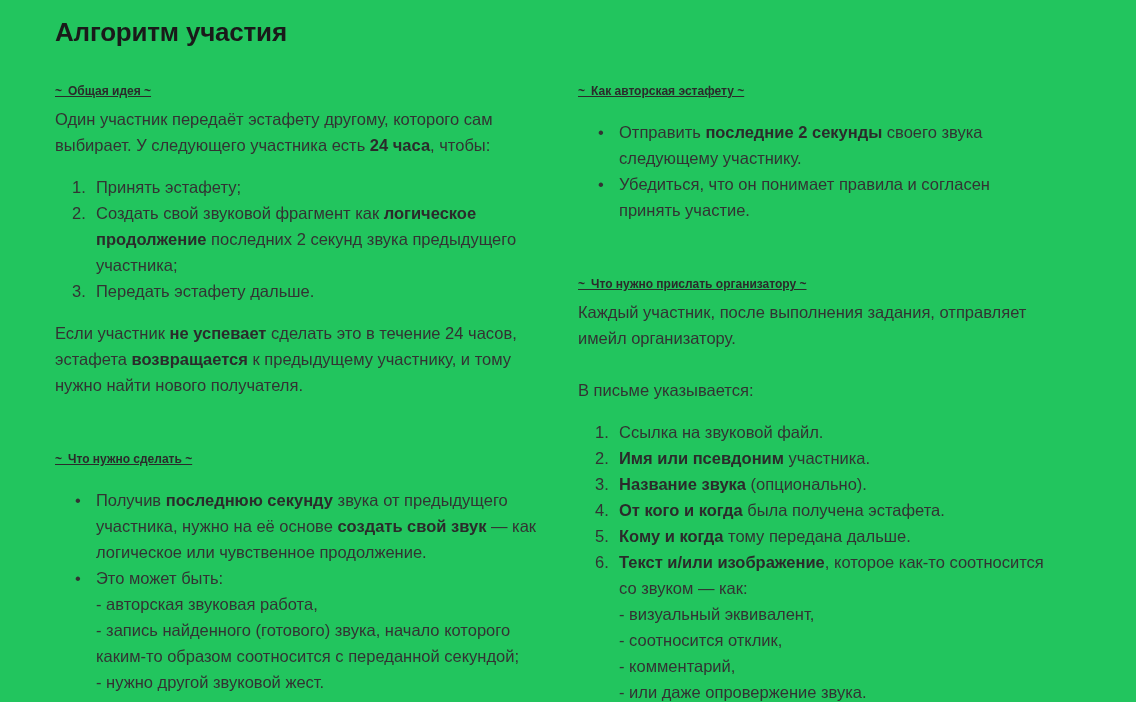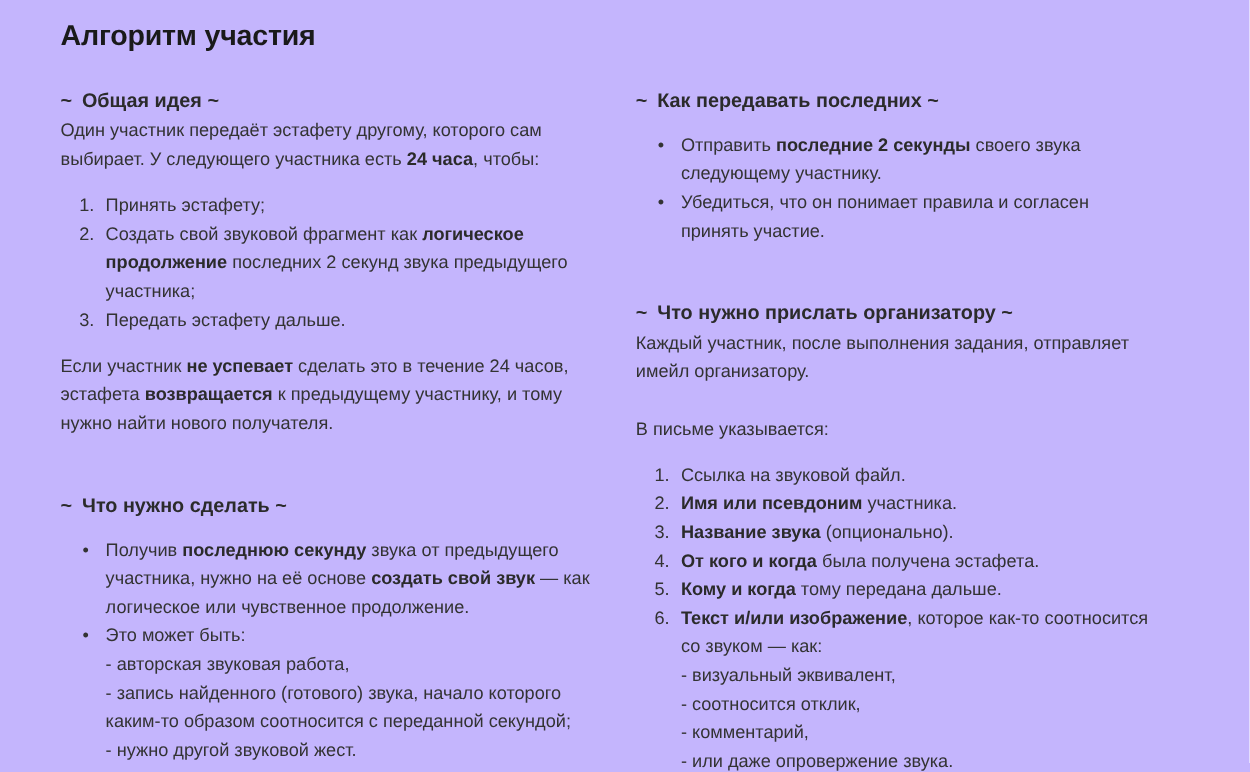--- a/index.html
+++ b/index.html
@@ -7,21 +7,21 @@
     padding: 0;
     background: #ffffff;
   }
   .page {
     position: relative;
     width: 1136px;
     height: 702px;
     box-sizing: border-box;
     padding: 16px 20px 0 55px;
     overflow: hidden;
-    background: #c4b5fd;
+    background: #22c55e;
     font-family: "Liberation Sans", "DejaVu Sans", sans-serif;
     color: #333333;
   }
   h1.doc-title {
     margin: 0;
     font-size: 26px;
     line-height: 32px;
     font-weight: 700;
     color: #1a1a1a;
     letter-spacing: -0.2px;
@@ -31,24 +31,25 @@
     align-items: flex-start;
     margin-top: 32px;
     gap: 18px;
   }
   .col { box-sizing: border-box; }
   .col-left  { width: 505px; }
   .col-right { width: 483px; }
 
   h2.shead {
     margin: 0 0 3px 0;
-    font-size: 18px;
+    font-size: 12px;
     line-height: 23px;
     font-weight: 700;
     color: #2b2b2b;
+    text-decoration: underline;
   }
   .body, p.body, li {
     font-size: 16.5px;
     line-height: 26px;
     color: #333333;
   }
   p { margin: 0; }
   b { font-weight: 700; color: #2b2b2b; }
 
   
@@ -129,21 +130,21 @@
           </li>
         </ul>
         <p class="body duration"><b>Продолжительность звука</b><span>: от </span><b>10 до 30 секунд</b><span>.</span></p>
       </div>
 
     </section>
 
     <section class="col col-right">
 
       <div class="block">
-        <h2 class="shead">~ Как передавать последних ~</h2>
+        <h2 class="shead">~ Как авторская эстафету ~</h2>
         <ul class="blist">
           <li><span>Отправить </span><b>последние 2 секунды</b><span> своего звука следующему участнику.</span></li>
           <li><span>Убедиться, что он понимает правила и согласен принять участие.</span></li>
         </ul>
       </div>
 
       <div class="block gap-top">
         <h2 class="shead">~ Что нужно прислать организатору ~</h2>
         <p class="body"><span>Каждый участник, после выполнения задания, отправляет имейл организатору.</span></p>
         <p class="body lead-gap"><span>В письме указывается:</span></p>

